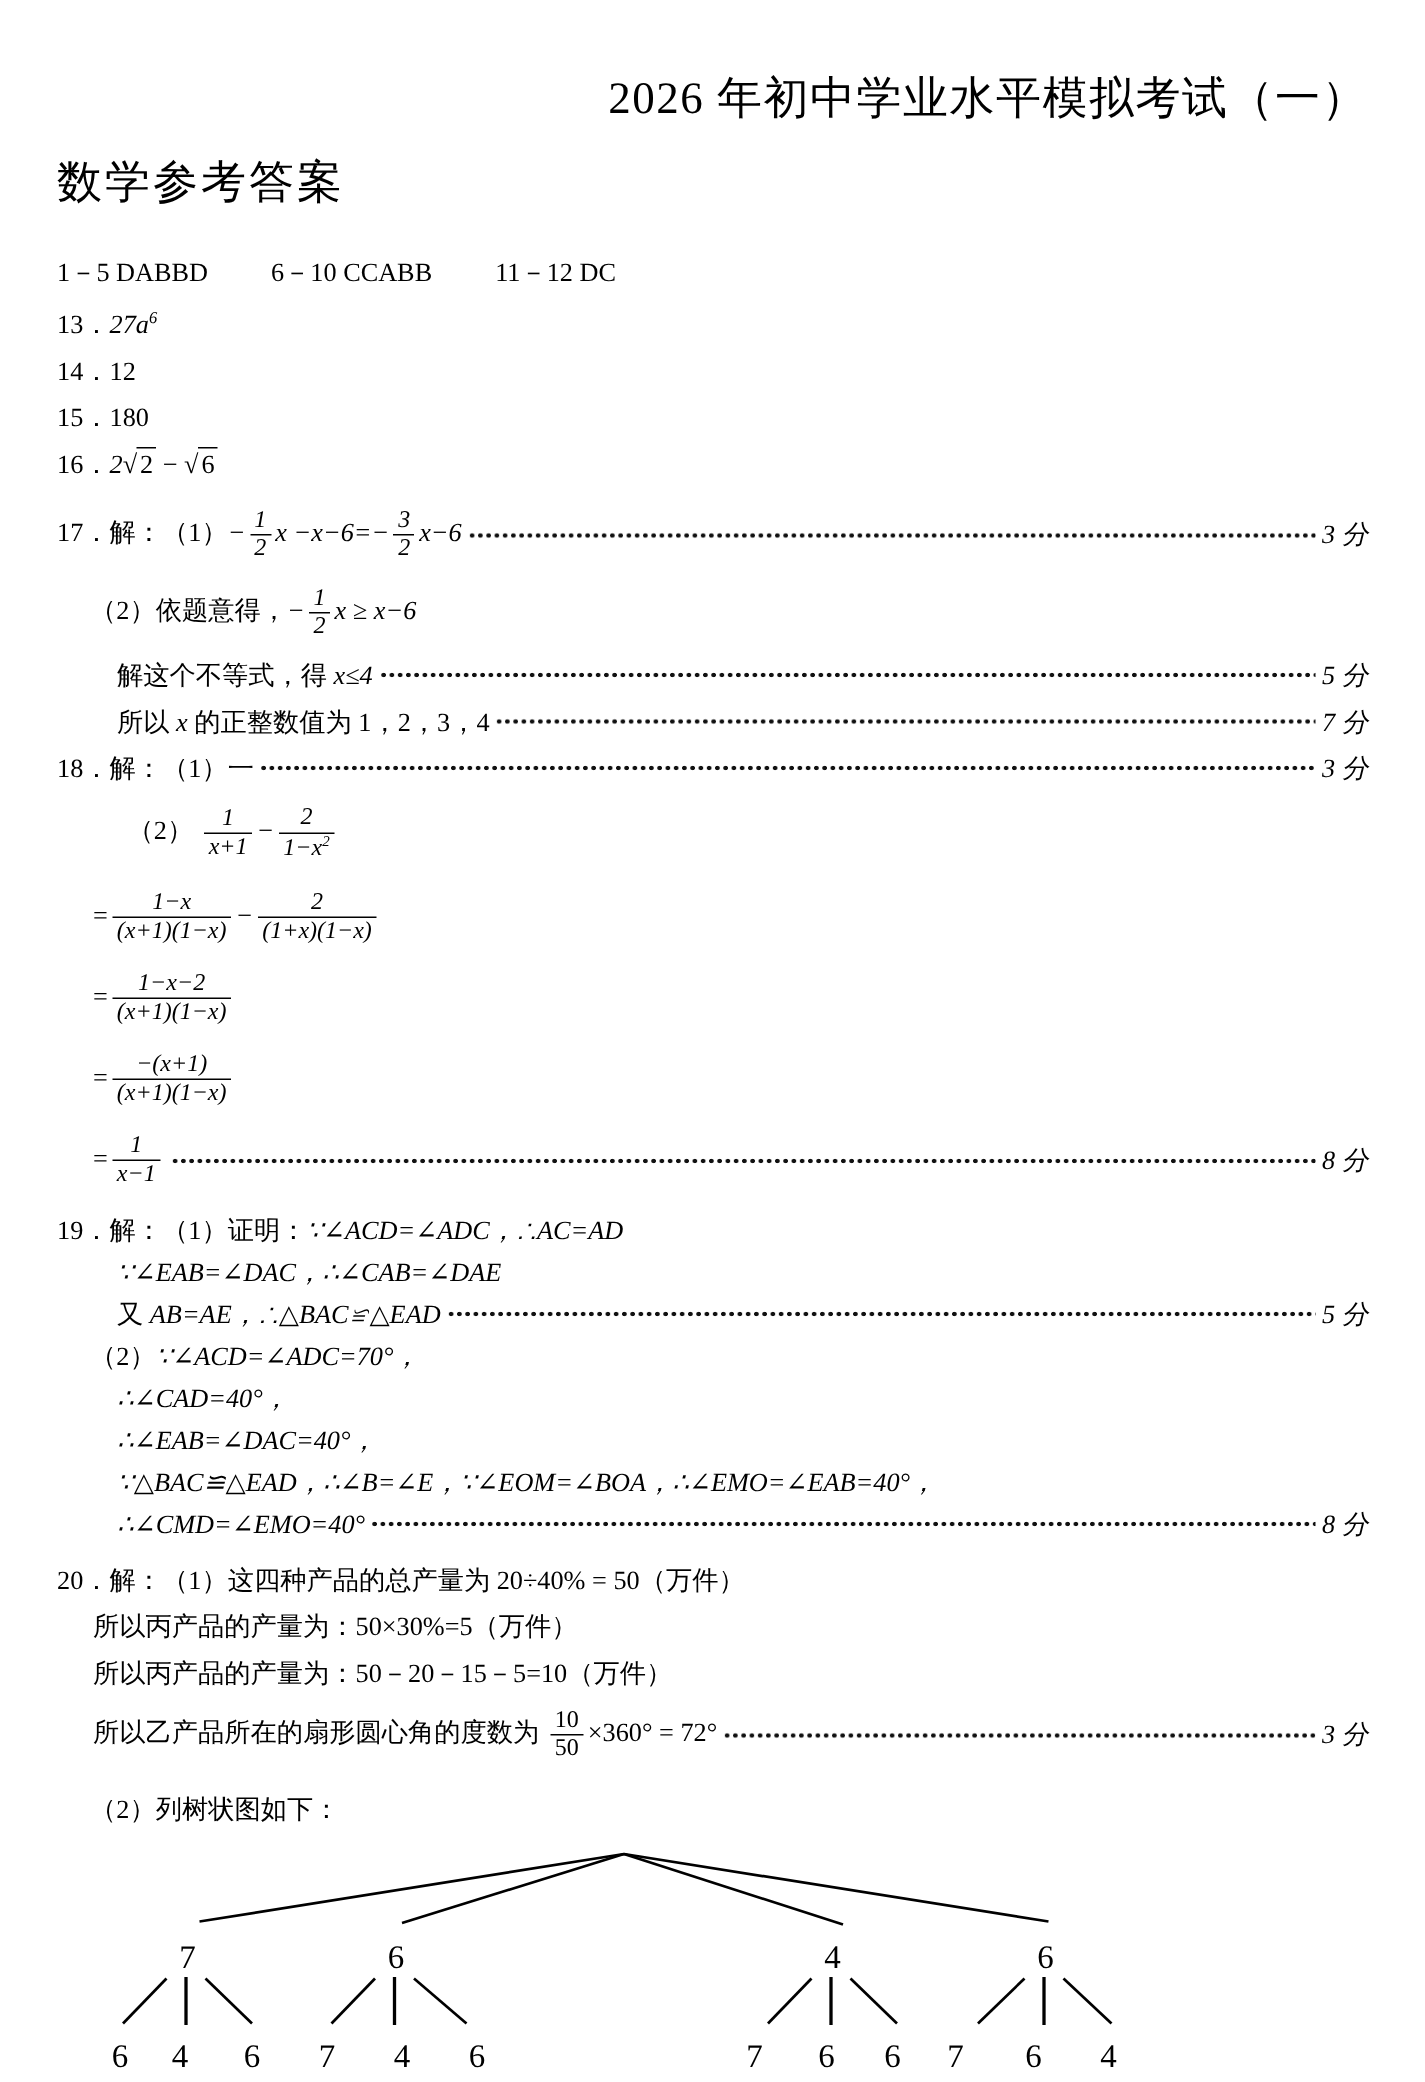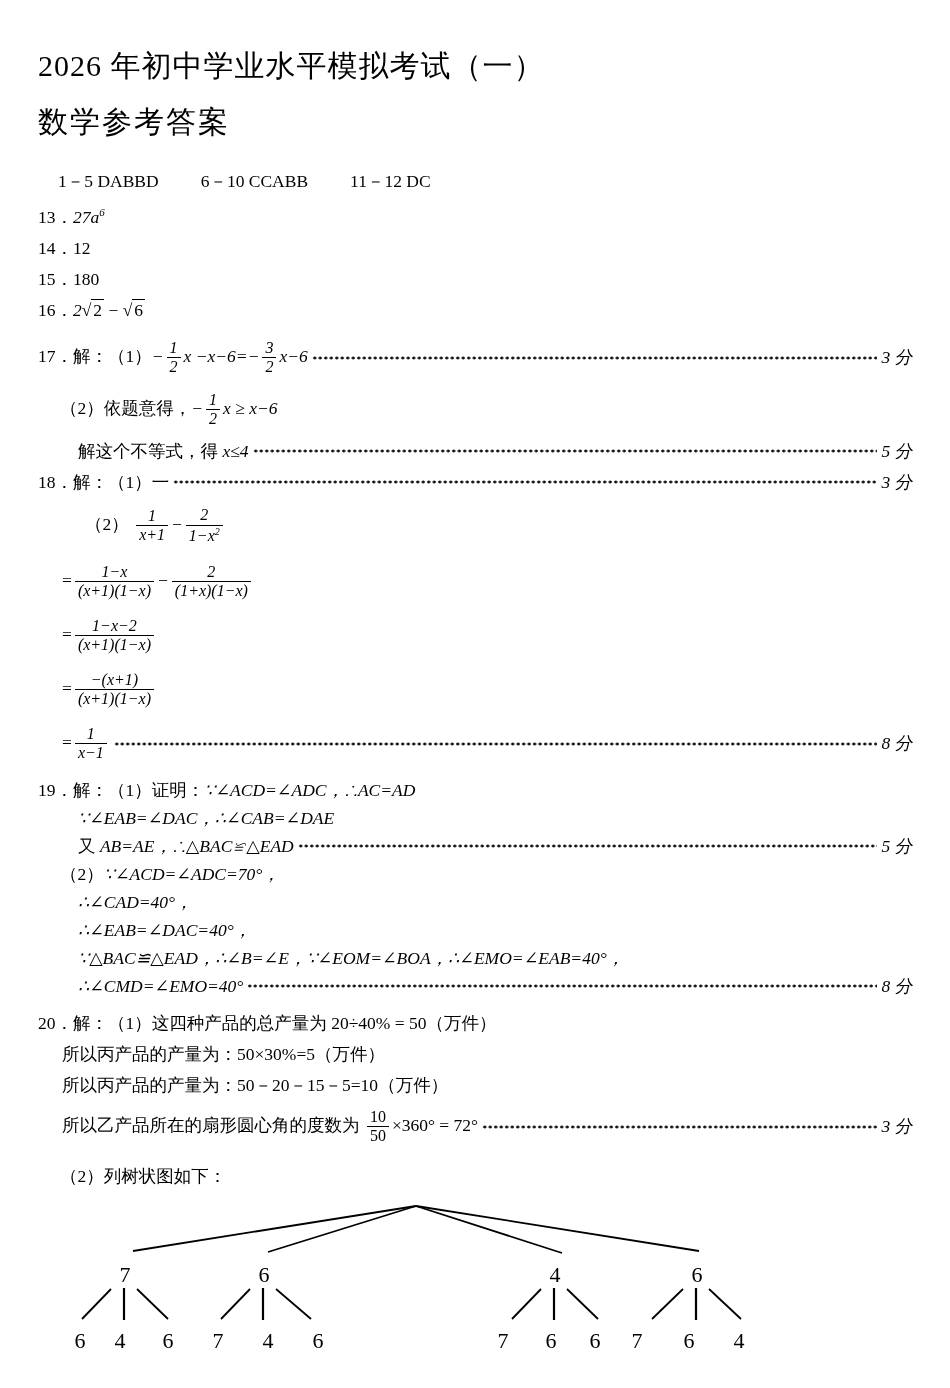--- a/index.html
+++ b/index.html
@@ -1,24 +1,24 @@
 <!DOCTYPE html>
 <html><head>
 <meta charset="utf-8">
 <style>
   html,body{margin:0;padding:0;background:#ffffff;color:#000;}
   body{width:950px;height:1388px;overflow:hidden;font-family:"Liberation Serif","DejaVu Serif",serif;font-size:17.5px;}
   .page{box-sizing:border-box;width:950px;height:1388px;padding:0 38px;}
-  .title{margin:46px 0 0 0;text-align:left;font-size:30px;font-weight:400;line-height:40px;letter-spacing:1px;}
+  .title{margin:46px 0 0 0;text-align:right;font-size:30px;font-weight:400;line-height:40px;letter-spacing:1px;}
   .subtitle{margin:16px 0 0 0;font-size:30px;font-weight:400;line-height:40px;letter-spacing:2px;}
   .row{display:flex;align-items:center;line-height:31px;min-height:31px;}
   .row.tight{line-height:28px;min-height:28px;}
   .row.tall{min-height:52px;}
   .row.xtall{min-height:56px;}
-  .mcq{margin-top:24px;margin-left:20px;}
+  .mcq{margin-top:24px;}
   .mcq span{margin-right:42px;}
   .content{white-space:nowrap;}
   .m{font-style:italic;}
   .up{font-style:normal;}
   sup{font-size:11px;font-style:italic;}
   .frac{display:inline-block;vertical-align:middle;text-align:center;font-size:16px;line-height:1.15;margin:0 3px;font-style:italic;}
   .frac .fn{display:block;padding:0 3px;}
   .frac .fd{display:block;border-top:1.2px solid #000;padding:0 3px;}
   .frac sup{font-size:10px;}
   .sqrt{white-space:nowrap;font-style:italic;}
@@ -78,20 +78,25 @@
   <div class="row tall ind1">
     <span class="content"><span>（2）依题意得，</span><span class="m">−</span><span class="frac"><span class="fn">1</span><span class="fd">2</span></span><span class="m">x ≥ x−6</span></span>
   </div>
 
   <div class="row ind2">
     <span class="content"><span>解这个不等式，得 </span><span class="m">x≤4</span></span>
     <span class="leader"></span>
     <span class="score">5 分</span>
   </div>
 
+  <div class="row ind2">
+    <span class="content"><span>所以 </span><span class="m">x</span><span> 的正整数值为 1，2，3，4</span></span>
+    <span class="leader"></span>
+    <span class="score">7 分</span>
+  </div>
 
   <div class="row">
     <span class="content"><span>18．解：（1）</span><span>一</span></span>
     <span class="leader"></span>
     <span class="score">3 分</span>
   </div>
 
   <div class="row xtall ind4">
     <span class="content"><span>（2）</span> <span class="frac"><span class="fn">1</span><span class="fd">x+1</span></span><span class="m">−</span><span class="frac"><span class="fn">2</span><span class="fd"><span>1−x</span><sup>2</sup></span></span></span>
   </div>

